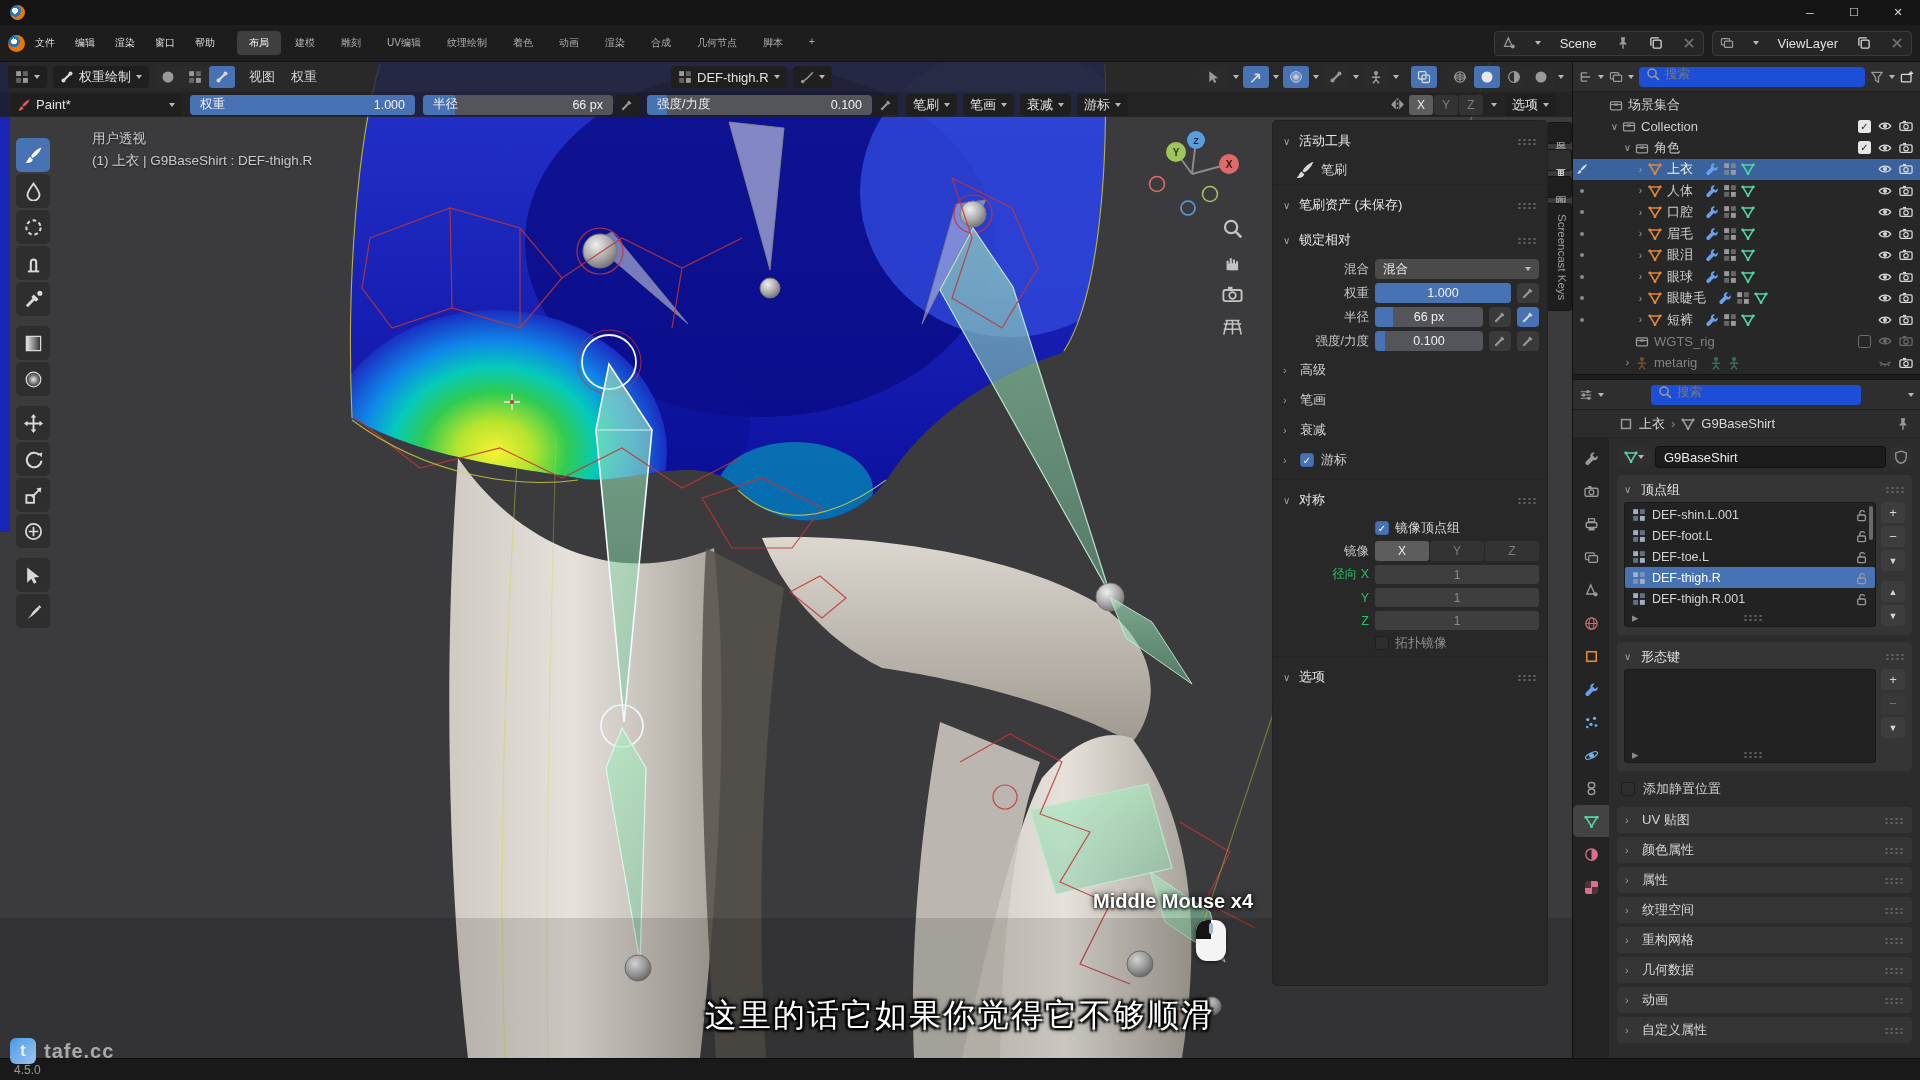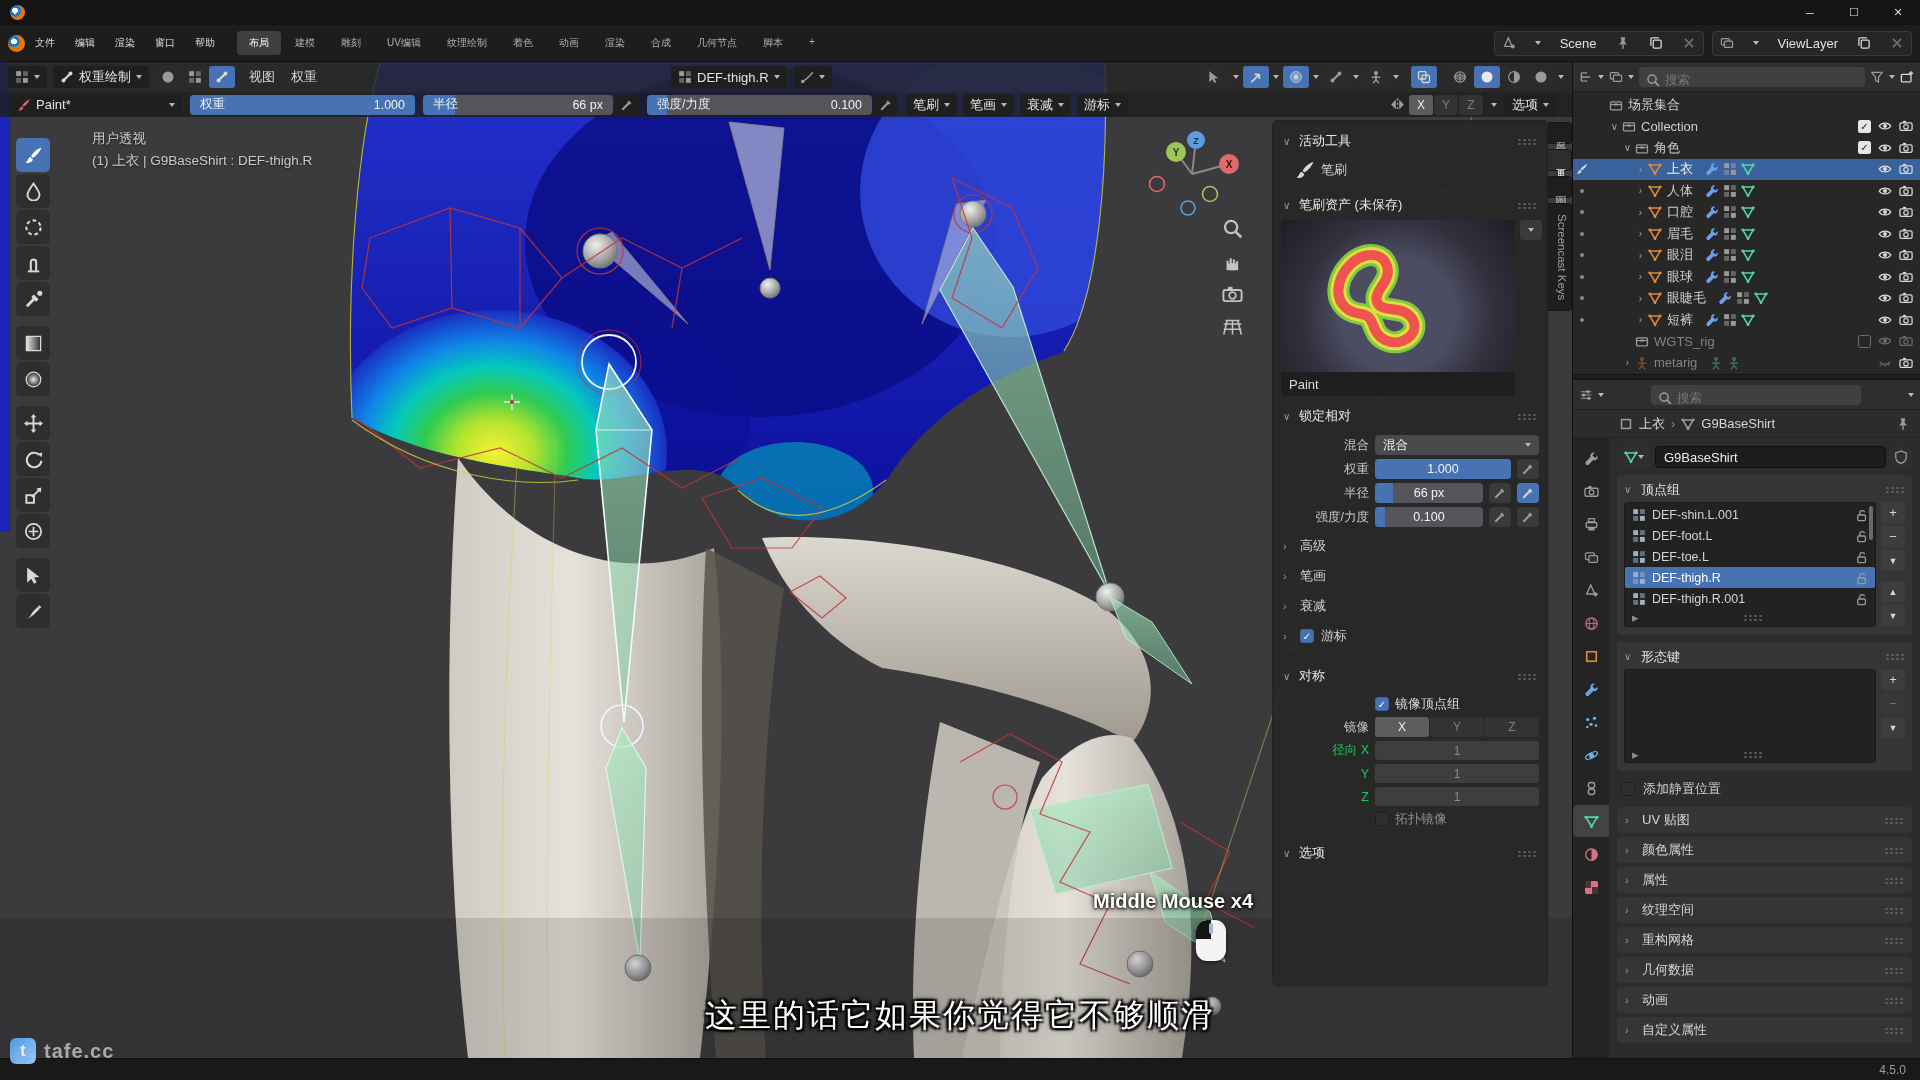--- a/index.html
+++ b/index.html
@@ -74,21 +74,21 @@
   .brush-preview{width:234px;height:152px;border-radius:4px 4px 0 0;background:radial-gradient(circle at 50% 62%,#4c4c62 0 38%,#32323f 62%,#1d1d26 100%);position:relative;overflow:hidden}
   .brush-namebar{width:234px;height:24px;background:#1e1e1e;border-radius:0 0 4px 4px;display:flex;align-items:center;padding:0 8px;color:#dcdcdc;font-size:13px}
   
   #sidebar-tabs{position:absolute;right:0;top:60px;width:24px;display:flex;flex-direction:column;gap:5px;z-index:29}
   .side-tab{writing-mode:vertical-rl;background:#1e1e1e;color:#9e9e9e;border-radius:0 4px 4px 0;padding:10px 3px;font-size:11.5px;text-align:center;border:1px solid #171717;border-left:none}
   .side-tab.active{background:#2d2d2d;color:#e4e4e4}
   
   #right-col{position:absolute;left:1572px;top:62px;width:348px;height:996px;background:#272727;border-left:1px solid #111;display:flex;flex-direction:column}
   #outliner{height:312px;display:flex;flex-direction:column}
   .ed-header{height:30px;background:#2e2e2e;display:flex;align-items:center;gap:5px;padding:0 6px;border-bottom:1px solid #1e1e1e;flex:none}
-  .search-pill{flex:1;height:20px;background:#404040;border-radius:4px;display:flex;align-items:flex-end;gap:5px;padding:0 7px;color:#8a8a8a}
+  .search-pill{flex:1;height:20px;background:#1d4ed8;border-radius:4px;display:flex;align-items:flex-start;gap:5px;padding:0 7px;color:#8a8a8a}
   .search-pill input{flex:1;background:transparent;border:none;outline:none;color:#ddd;font-size:12.5px;width:60px}
   .search-pill input::placeholder{color:#777}
   #o-rows{flex:1;overflow:hidden;padding-top:2px}
   .o-row{display:flex;align-items:center;height:21.5px;padding-right:7px;color:#cfcfcf;font-size:13px}
   .o-row.sel{background:#3a639e;color:#f2f2da}
   .o-marker{width:17px;display:flex;justify-content:center;align-items:center;flex:none}
   .dotm{width:4px;height:4px;border-radius:50%;background:#8a8a8a}
   .o-chev{width:15px;color:#a0a0a0;font-size:10px;text-align:center;flex:none}
   .o-label{margin-left:5px}
   .o-label.dimt{color:#828282}
@@ -123,21 +123,21 @@
   .vg-foot .grip{margin:0 auto}
   .vg-btns{display:flex;flex-direction:column;gap:3px;width:24px;flex:none}
   .vbtn{width:24px;height:21px;background:#3d3d3d;border-radius:3px;color:#d6d6d6;display:flex;align-items:center;justify-content:center;font-size:13px}
   .vbtn.small{font-size:9px}
   .vg-scroll{position:absolute;right:2px;top:3px;width:4px;height:34px;border-radius:2px;background:#6a6a6a}
   .sk-box{flex:1;height:94px;background:#222;border:1px solid #1a1a1a;border-radius:3px;display:flex;flex-direction:column;justify-content:flex-end}
   .prow{display:flex;align-items:center;gap:8px;padding:2px 4px;color:#cfcfcf}
   .cpanel{background:#353535;border-radius:4px;height:26px;display:flex;align-items:center;gap:7px;padding:0 8px;color:#d6d6d6;flex:none}
   .cpanel .chev{color:#9c9c9c;font-size:11px;width:10px}
   .cpanel .grip{margin-left:auto}
-  #statusbar{position:absolute;left:0;top:1058px;width:1920px;height:22px;background:#191919;border-top:1px solid #101010;display:flex;align-items:center;justify-content:flex-end;padding:0 14px;color:#9a9a9a;font-size:12px;z-index:40}
+  #statusbar{position:absolute;left:0;top:1058px;width:1920px;height:22px;background:#191919;border-top:1px solid #101010;display:flex;align-items:center;justify-content:flex-start;padding:0 14px;color:#9a9a9a;font-size:12px;z-index:40}
   
   #subtitle{position:absolute;left:0;top:994px;width:1920px;text-align:center;font-size:32px;font-weight:400;color:#fff;letter-spacing:2px;z-index:50;text-shadow:2px 2px 2px #000,-2px 2px 2px #000,2px -2px 2px #000,-2px -2px 2px #000,0 0 6px #000}
   #watermark{position:absolute;left:10px;top:1038px;display:flex;align-items:center;gap:8px;z-index:60;opacity:.92}
   #wm-logo{width:26px;height:26px;border-radius:6px;background:linear-gradient(135deg,#4da3f7,#a8d4ff);display:flex;align-items:center;justify-content:center;color:#fff;font-weight:700;font-size:16px}
   #wm-text{color:#b5b5b5;font-size:20px;font-weight:700;letter-spacing:1px}
 </style>
 </head>
 <body>
 
 <svg width="0" height="0" style="position:absolute">
@@ -836,35 +836,20 @@
           <use href="#i-brush"></use>
         </svg>
       <span>笔刷</span>
     </div>
     <div class="sec-div"></div>
     <div class="sec-h">
         <span class="chev">∨</span>
         <span>笔刷资产 (未保存)</span>
         <span class="grip"></span>
       </div>
-    <div style="display:flex;gap:5px">
-      <div>
-        <div class="brush-preview">
-          <svg viewBox="0 0 234 152" width="234" height="152">
-            <path d="M60,58 C72,32 100,28 106,46 C111,62 92,70 96,82 C100,94 124,84 132,100 C139,114 120,128 104,120 C88,112 96,96 80,94 C64,92 52,80 60,58 Z" fill="none" stroke="#86d83e" stroke-width="22" stroke-linecap="round" opacity=".9"></path>
-            <path d="M60,58 C72,32 100,28 106,46 C111,62 92,70 96,82 C100,94 124,84 132,100 C139,114 120,128 104,120 C88,112 96,96 80,94 C64,92 52,80 60,58 Z" fill="none" stroke="#e8e23c" stroke-width="16" stroke-linecap="round" opacity=".9"></path>
-            <path d="M60,58 C72,32 100,28 106,46 C111,62 92,70 96,82 C100,94 124,84 132,100 C139,114 120,128 104,120 C88,112 96,96 80,94 C64,92 52,80 60,58 Z" fill="none" stroke="#ef5350" stroke-width="10" stroke-linecap="round"></path>
-          </svg>
-        </div>
-        <div class="brush-namebar">Paint</div>
-      </div>
-      <span class="mini">
-          <span class="tri-d"></span>
-        </span>
-    </div>
     <div class="sec-h" style="margin-top:4px">
         <span class="chev">∨</span>
         <span>锁定相对</span>
         <span class="grip"></span>
       </div>
     <div class="srow">
         <span class="lab">混合</span>
         <span class="sel-field">
           <span>混合</span>
           <span class="tri-d"></span>

